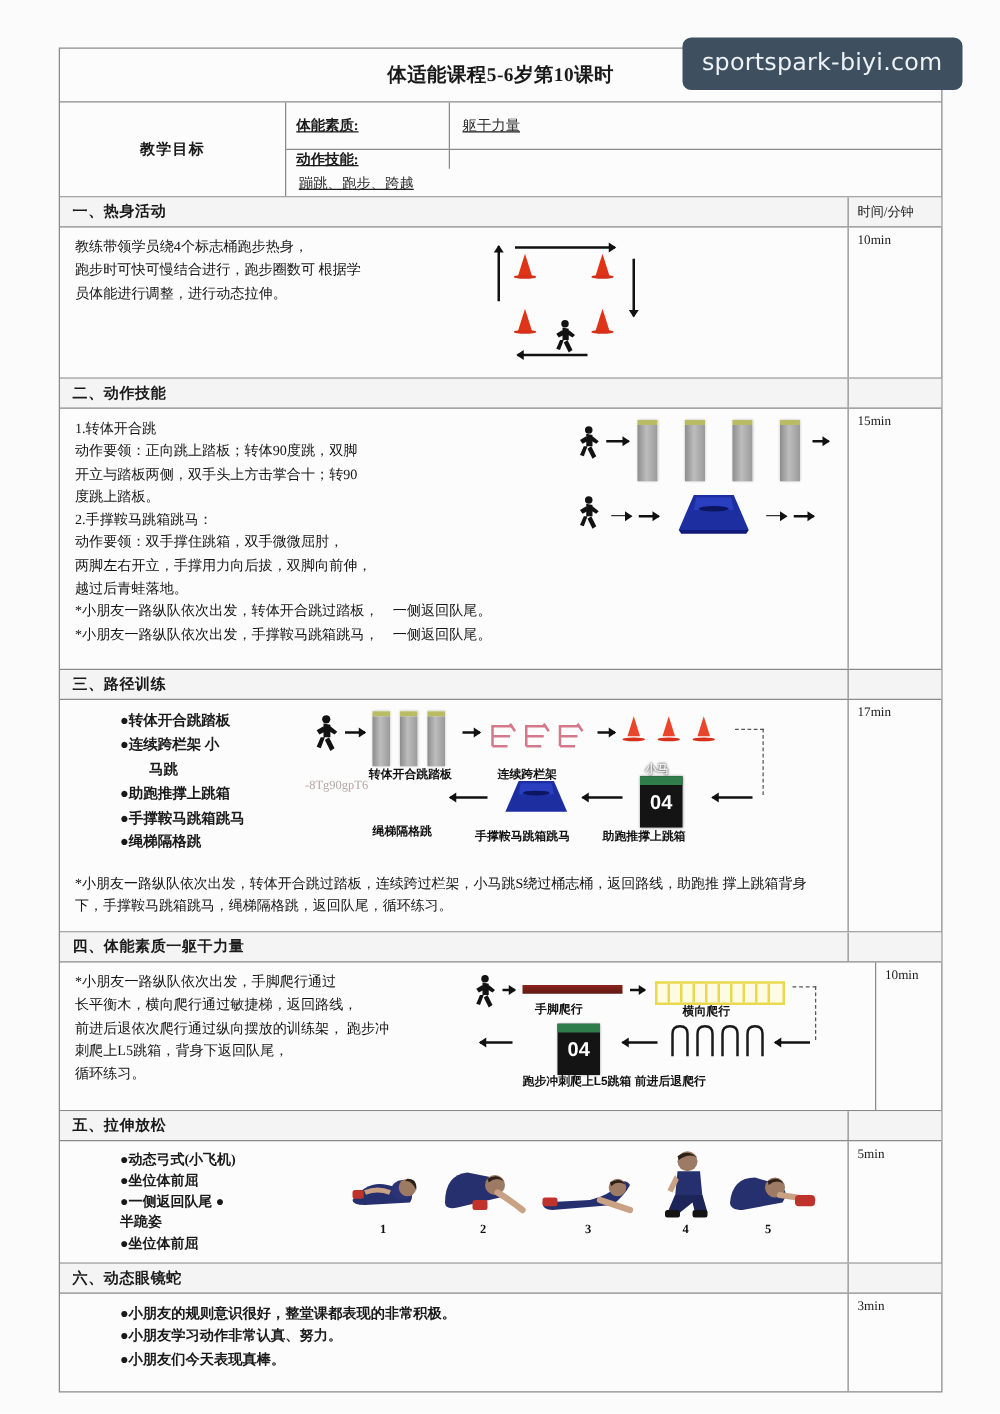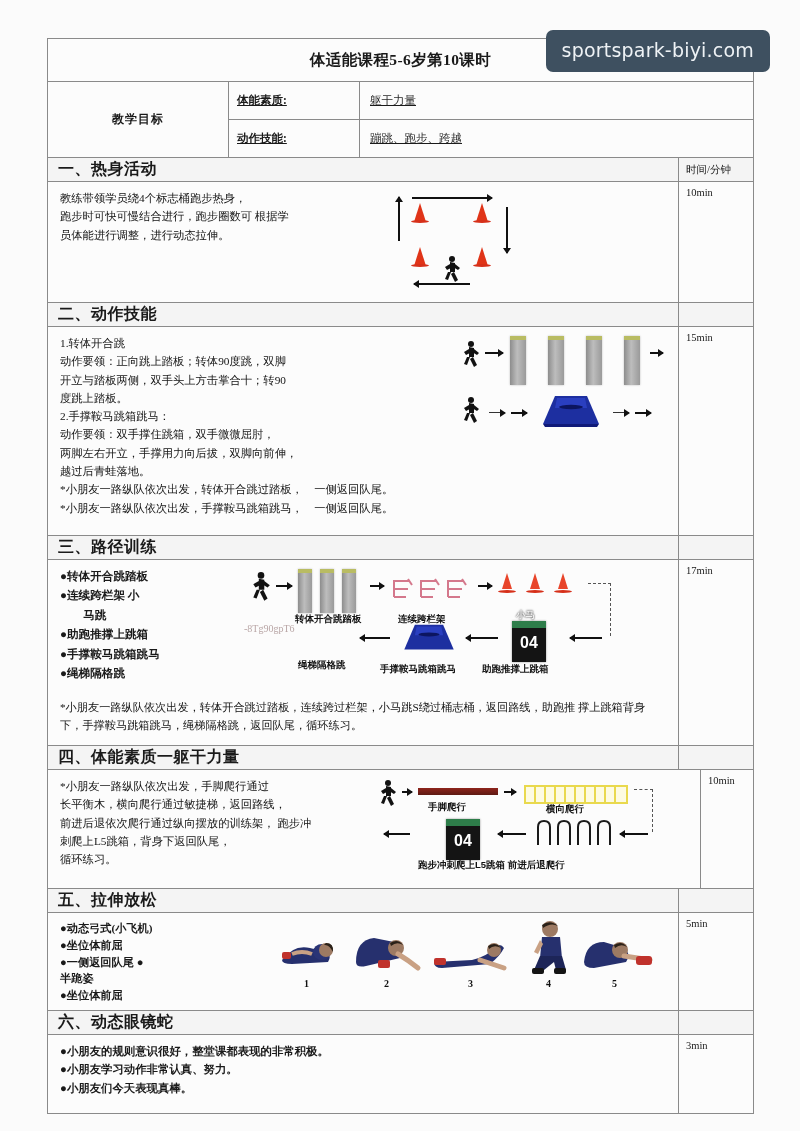--- a/index.html
+++ b/index.html
@@ -31,61 +31,61 @@
   }
 
   
   .goal-left{
     width:180px;border-right:1px solid #8a8a8a;
     display:flex;align-items:center;justify-content:center;
     font-size:12px;font-weight:bold;letter-spacing:1px;
   }
   .goal-right{flex:1;display:flex;flex-direction:column;}
   .goal-line{display:flex;height:37px;border-bottom:1px solid #8a8a8a;text-decoration:underline;}
-  .goal-line:last-child{border-bottom:none;}
+  .goal-line:last-child{border-bottom:none;flex-direction:column;}
   .goal-key{
     width:131px;border-right:1px solid #8a8a8a;
     display:flex;align-items:center;padding-left:8px;
     font-size:11.5px;font-weight:bold;box-sizing:border-box;
   }
   .goal-val{
     flex:1;display:flex;align-items:center;padding-left:10px;
     font-size:11.5px;color:#2a2a2a;
   }
 
   
   .sec-head{
     height:23px;background:#f4f4f4;
     border-bottom:1px solid #8a8a8a;
     display:flex;
   }
   .sec-head .lbl{
     flex:1;display:flex;align-items:center;padding-left:10px;
-    font-size:16px;font-weight:bold;letter-spacing:.5px;
+    font-size:12px;font-weight:bold;letter-spacing:.5px;
   }
   .sec-head .tcol{
     width:75px;border-left:1px solid #8a8a8a;
     display:flex;align-items:center;padding-left:7px;
     font-size:10.5px;box-sizing:border-box;
   }
 
   
   .sec-body{display:flex;border-bottom:1px solid #8a8a8a;justify-content:flex-end;}
   .body-main{flex:1;position:relative;display:flex;padding:7px 0 7px 0;}
   .time-col{
     width:75px;border-left:1px solid #8a8a8a;
     padding:5px 0 0 7px;font-size:10.5px;box-sizing:border-box;
     font-family:"Liberation Serif",serif;
   }
   .txt{
     padding-left:12px;font-size:11.3px;line-height:1.62;
     white-space:pre-line;color:#141414;
   }
   .bullets{padding-left:12px;font-size:11.6px;line-height:1.68;}
-  .bullets div{font-weight:bold;}
+  .bullets div{font-weight:bold;margin-left:36px;}
   .note{
     padding:0 12px 4px 12px;font-size:11.2px;line-height:1.6;
     color:#141414;
   }
 
   
   .illus{position:relative;}
 
   
   .cone{

